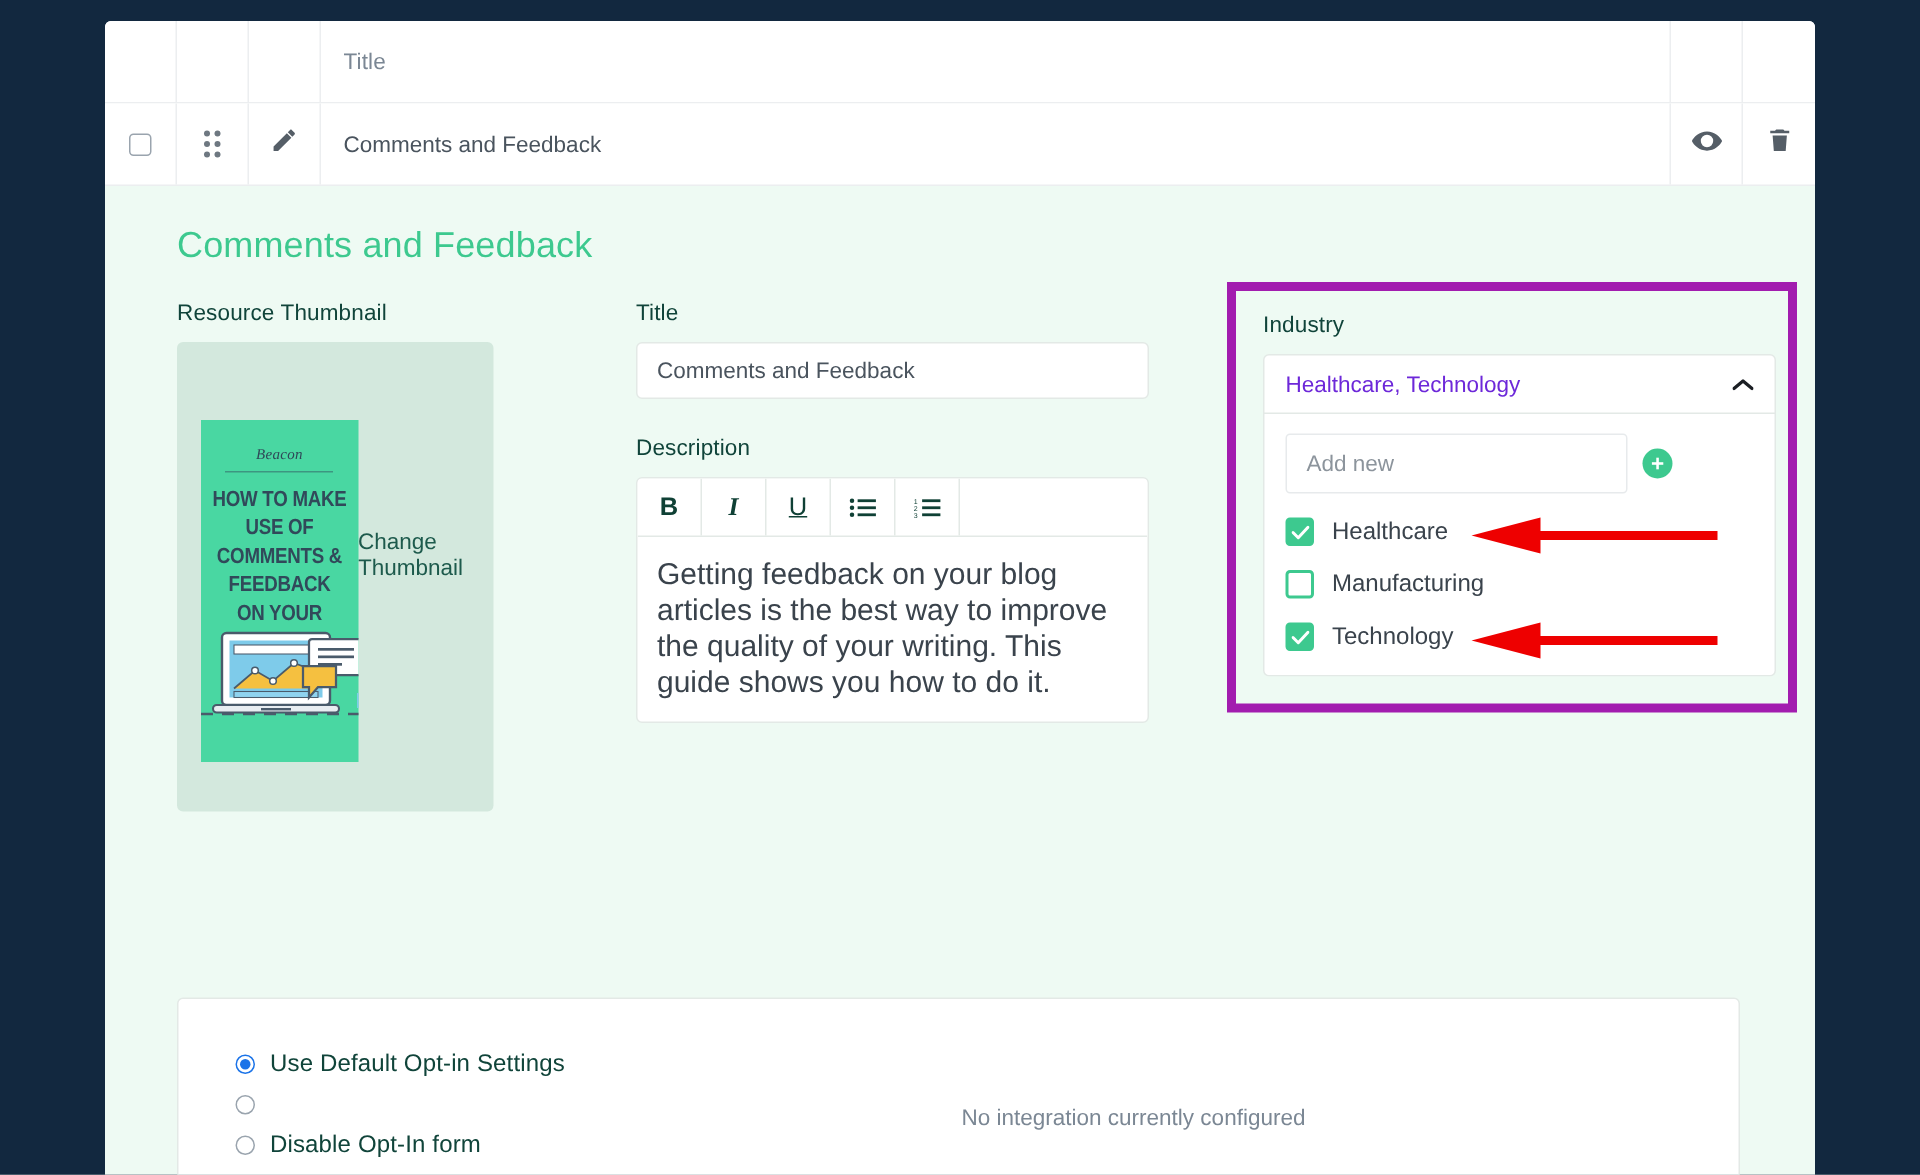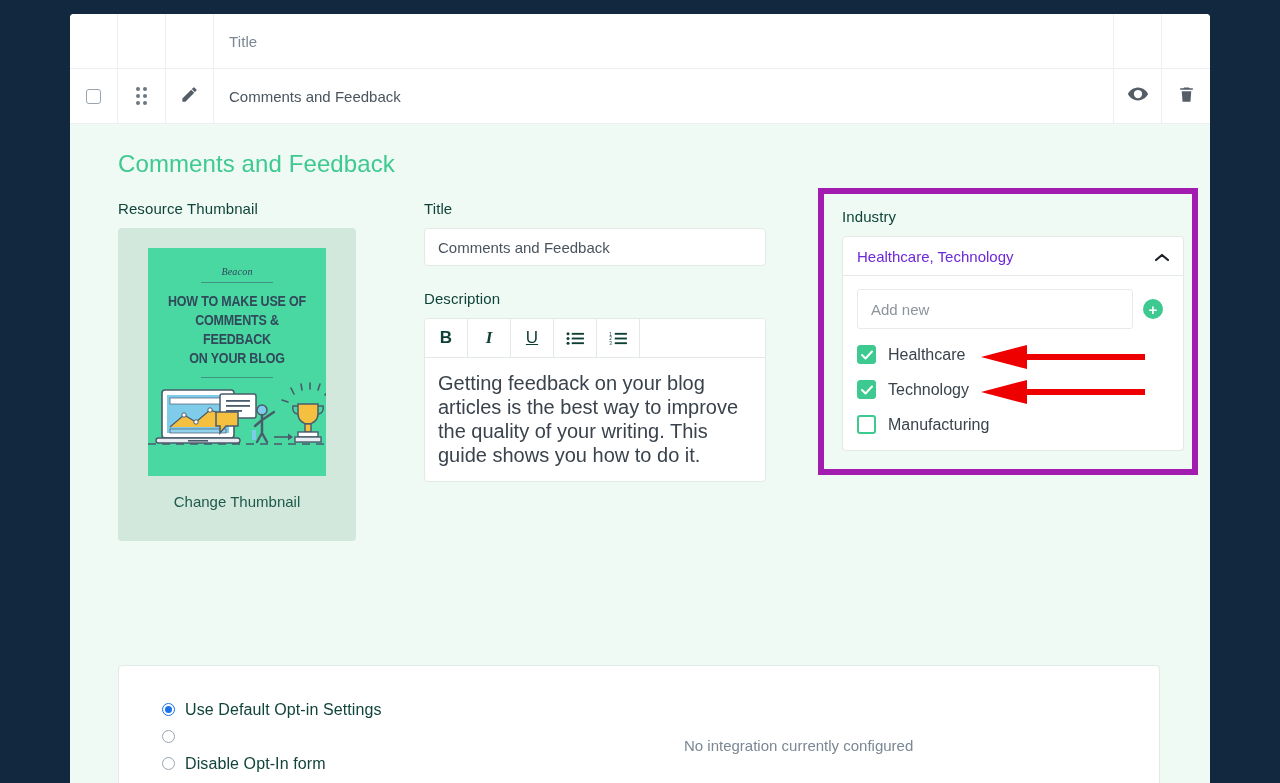--- a/index.html
+++ b/index.html
@@ -99,26 +99,26 @@
   .field-label {
     font-size: 15px;
     color: #10443a;
     margin-bottom: 11px;
     letter-spacing: .1px;
   }
 
   
   .col-thumb { width: 254px; flex: none; }
   .thumb-box {
-    width: 238px;
+    width: 211px;
     background: #d3e8dd;
     border-radius: 4px;
-    padding: 1px;
+    padding: 16px;
     display: flex;
-    flex-direction: column;
+    flex-direction: row;
     align-items: center;
     height: 313px;
     justify-content: space-between;
   }
   .thumb-img {
     width: 178px; height: 228px;
     margin-top: 19px;
     background: #49d7a2;
     position: relative;
     overflow: hidden;
@@ -228,21 +228,21 @@
   .sel-panel {
     width: 342px;
     background: #fff;
     border: 1px solid #e3e9e6;
     border-top: none;
     border-radius: 0 0 4px 4px;
     padding: 13px 14px 16px;
   }
   .addnew-row { display: flex; align-items: center; gap: 10px; }
   .addnew-input {
-    width: 276px; height: 40px;
+    width: 228px; height: 40px;
     border: 1px solid #e7eaec;
     border-radius: 3px;
     display: flex; align-items: center;
     padding: 0 13px;
     font-size: 15px;
     color: #8c949c;
     background: #fff;
   }
   .plus-btn {
     width: 20px; height: 20px;
@@ -282,21 +282,21 @@
   .optin-panel {
     position: absolute;
     left: 48px; top: 541px;
     width: 1042px; height: 143px;
     background: #fff;
     border: 1px solid #e3e9e6;
     border-radius: 4px;
     display: flex;
     align-items: center;
   }
-  .radios { width: 520px; margin-left: 43px; }
+  .radios { padding-left: 38px; width: 520px; }
   .radio-row {
     display: flex; align-items: center;
     gap: 10px;
     height: 27px;
   }
   .radio {
     width: 13px; height: 13px;
     border-radius: 50%;
     border: 1px solid #9aa4ae;
     background: #fff;
@@ -500,36 +500,36 @@
               </svg>
             </span>
             <span class="opt-label">Healthcare</span>
             <svg class="arrow" style="left:120px;top:-3px;width:170px;" viewBox="0 0 170 30">
               <path d="M48 12 h120 v6 H48 z" fill="#ee0000"></path>
               <path d="M4 15 L50 3 L50 27 Z" fill="#ee0000"></path>
             </svg>
           </div>
 
           <div class="opt-row">
+            <span class="cb off"></span>
+            <span class="opt-label">Manufacturing</span>
+          </div>
+
+          <div class="opt-row">
             <span class="cb on">
               <svg width="12" height="10" viewBox="0 0 12 10" fill="none" stroke="#fff" stroke-width="2" stroke-linecap="round" stroke-linejoin="round">
                 <polyline points="1,5 4.5,8.5 11,1.5"></polyline>
               </svg>
             </span>
             <span class="opt-label">Technology</span>
             <svg class="arrow" style="left:120px;top:-3px;width:170px;" viewBox="0 0 170 30">
               <path d="M48 12 h120 v6 H48 z" fill="#ee0000"></path>
               <path d="M4 15 L50 3 L50 27 Z" fill="#ee0000"></path>
             </svg>
           </div>
-
-          <div class="opt-row">
-            <span class="cb off"></span>
-            <span class="opt-label">Manufacturing</span>
-          </div>
         </div>
       </div>
     </div>
 
     <div class="optin-panel">
       <div class="radios">
         <div class="radio-row">
           <span class="radio sel">
               <i></i>
             </span>

